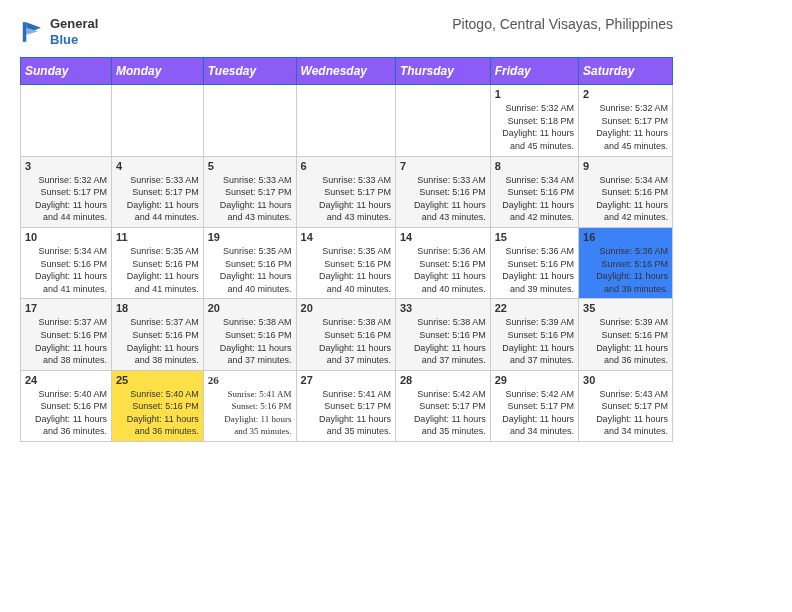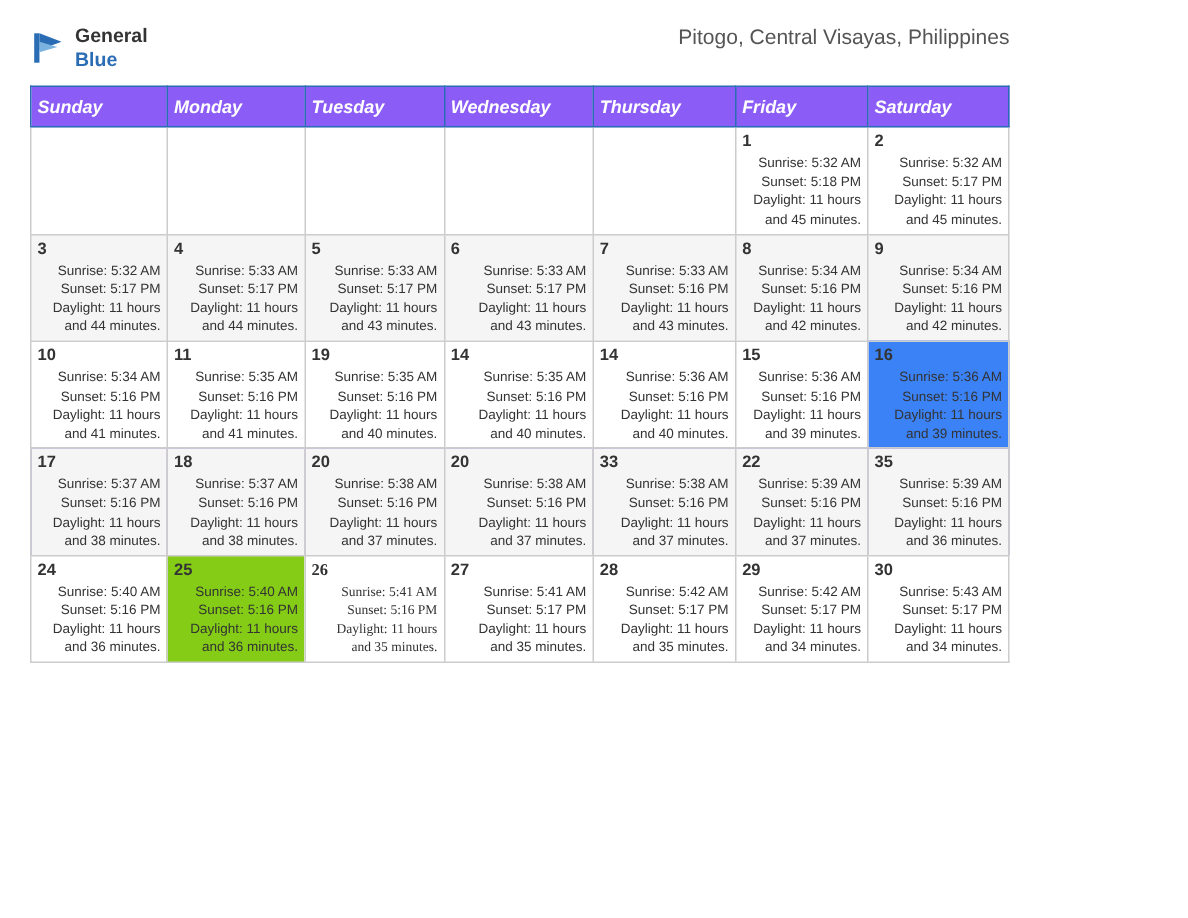--- a/index.html
+++ b/index.html
@@ -307,21 +307,21 @@
           </td>
         </tr>
         <tr style="background: rgb(255, 255, 255);">
           <td style="background: rgb(255, 255, 255);">
             <span class="day-num">24</span>
             <div class="day-info" style="white-space: pre-line;">Sunrise: 5:40 AM
 Sunset: 5:16 PM
 Daylight: 11 hours
 and 36 minutes.</div>
           </td>
-          <td style="background: #84cc16;">
+          <td style="background: #fde047;">
             <span class="day-num">25</span>
             <div class="day-info" style="white-space: pre-line;">Sunrise: 5:40 AM
 Sunset: 5:16 PM
 Daylight: 11 hours
 and 36 minutes.</div>
           </td>
           <td style="background: rgb(255, 255, 255); font-family: Liberation Serif, serif;">
             <span class="day-num">26</span>
             <div class="day-info" style="white-space: pre-line;">Sunrise: 5:41 AM
 Sunset: 5:16 PM

